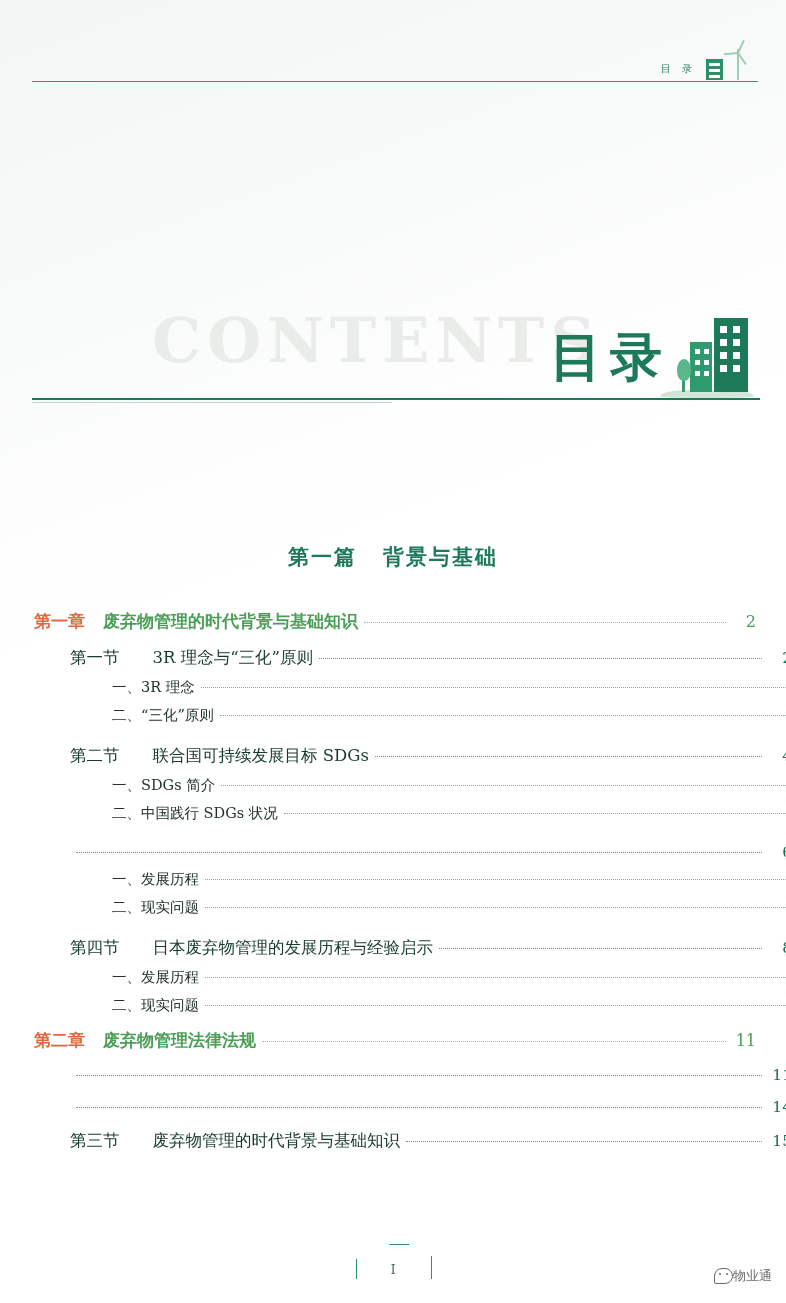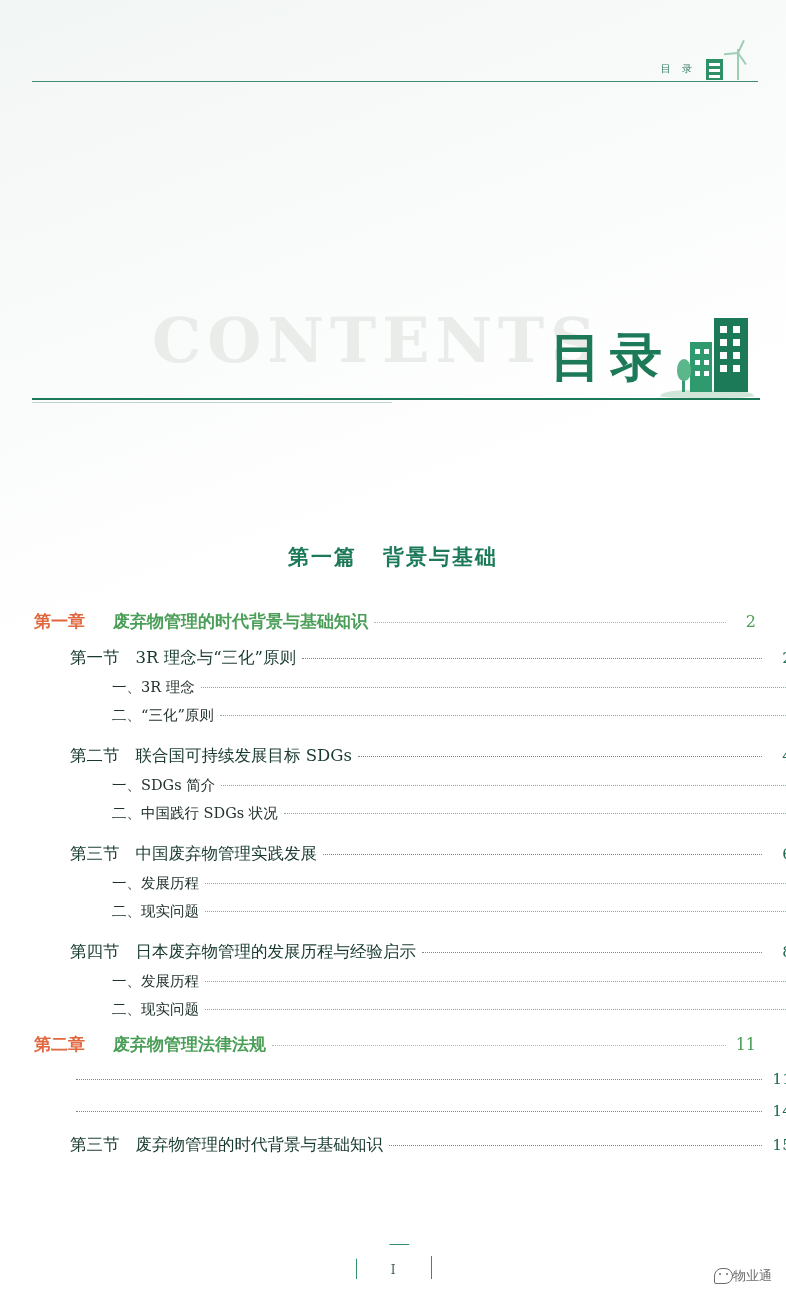--- a/index.html
+++ b/index.html
@@ -270,32 +270,32 @@
   }
 
   
   .lvl-chapter {
     margin-top: 14px;
     padding-left: 2px;
     color: #4a9e57;
     font-weight: bold;
     font-size: 17px;
   }
-  .lvl-chapter .lbl .num { color: #e0683f; margin-right: 28px; }
+  .lvl-chapter .lbl .num { color: #e0683f; margin-right: 18px; }
   .lvl-chapter .pg { color: #4a9e57; font-size: 16px; font-weight: normal; }
   .lvl-chapter .dots { border-bottom-color: #9ec7a6; }
 
   
   .lvl-section {
     margin-top: 14px;
     padding-left: 38px;
     color: #173a2c;
     font-size: 16.5px;
   }
-  .lvl-section .lbl .num { margin-right: 16px; }
+  .lvl-section .lbl .num { margin-right: 33px; }
   .lvl-section .pg { color: #1d6b4e; font-size: 15.5px; }
 
   
   .lvl-item {
     margin-top: 9px;
     padding-left: 80px;
     color: #22322b;
     font-size: 14.5px;
   }
   .lvl-item .dots { border-bottom-color: #8aa89c; }
@@ -442,21 +442,20 @@
 
     <div class="row lvl-item">
       <span class="lbl">二、中国践行 SDGs 状况</span>
       <span class="dots"></span>
 
     </div>
 
     <div class="gap-after"></div>
 
     <div class="row lvl-section">
-      <span class="lbl"><span class="num">第三节</span><span>中国废弃物管理实践发展</span></span>
       <span class="dots"></span>
       <span class="pg">6</span>
     </div>
 
     <div class="row lvl-item">
       <span class="lbl">一、发展历程</span>
       <span class="dots"></span>
 
     </div>
 

